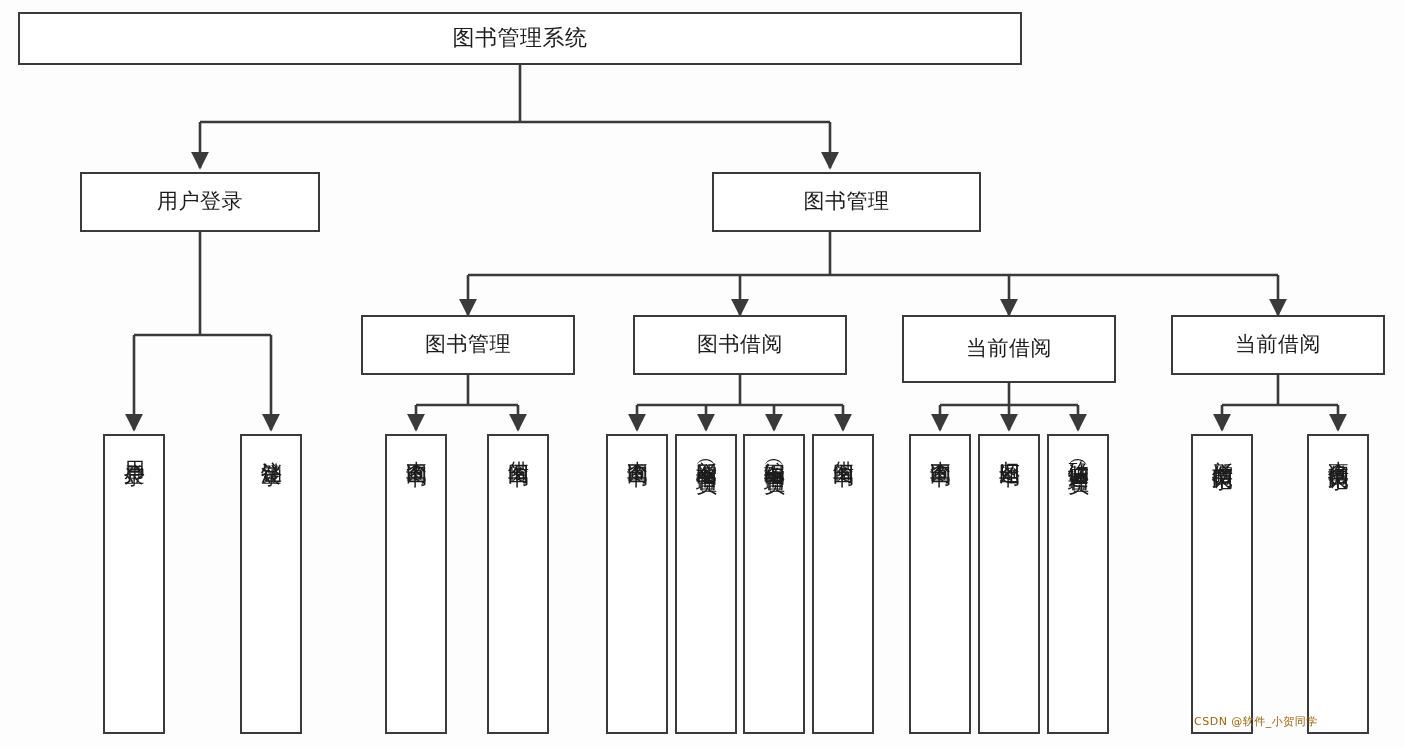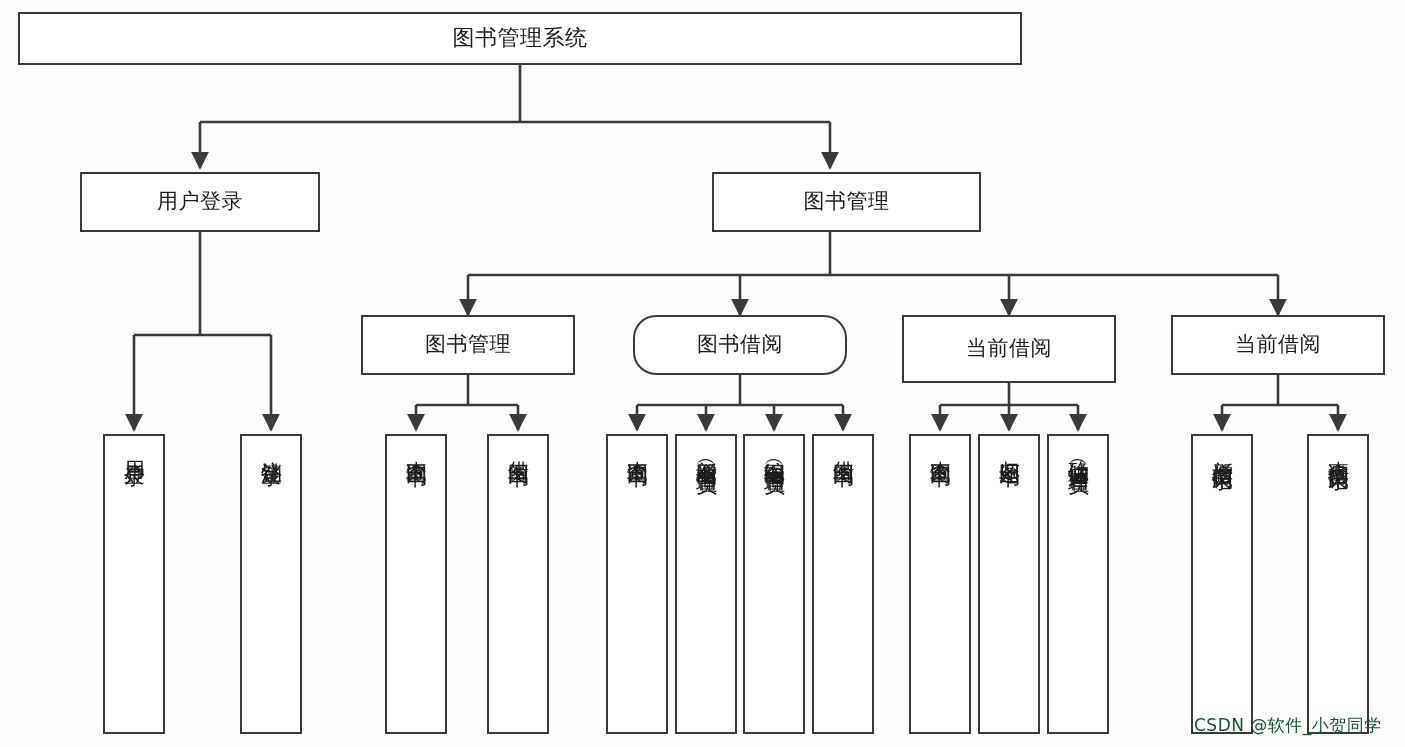--- a/index.html
+++ b/index.html
@@ -55,22 +55,22 @@
     writing-mode: vertical-rl;
     text-orientation: upright;
     font-size: 21px;
     line-height: 1.28;
     letter-spacing: 2px;
     white-space: nowrap;
     color: #1c1c1c;
   }
   .watermark {
     position: absolute;
-    font-size: 17px;
-    color: #14532d;
+    font-size: 11px;
+    color: #a16207;
     letter-spacing: 0.5px;
     white-space: nowrap;
     pointer-events: none;
   }
 </style>
 </head>
 <body>
 
 <div id="canvas">
 
@@ -135,21 +135,21 @@
   </div>
 
   <div class="node node-h" style="left:712px; top:172px; width:269px; height:60px;">
     <span>图书管理</span>
   </div>
 
   <div class="node node-h" style="left:361px; top:315px; width:214px; height:60px;">
     <span>图书管理</span>
   </div>
 
-  <div class="node node-h" style="left:633px; top:315px; width:214px; height:60px;border-radius:23px;">
+  <div class="node node-h" style="left:633px; top:315px; width:214px; height:60px;">
     <span>图书借阅</span>
   </div>
 
   <div class="node node-h" style="left:902px; top:315px; width:214px; height:68px;">
     <span>当前借阅</span>
   </div>
 
   <div class="node node-h" style="left:1171px; top:315px; width:214px; height:60px;">
     <span>当前借阅</span>
   </div>

